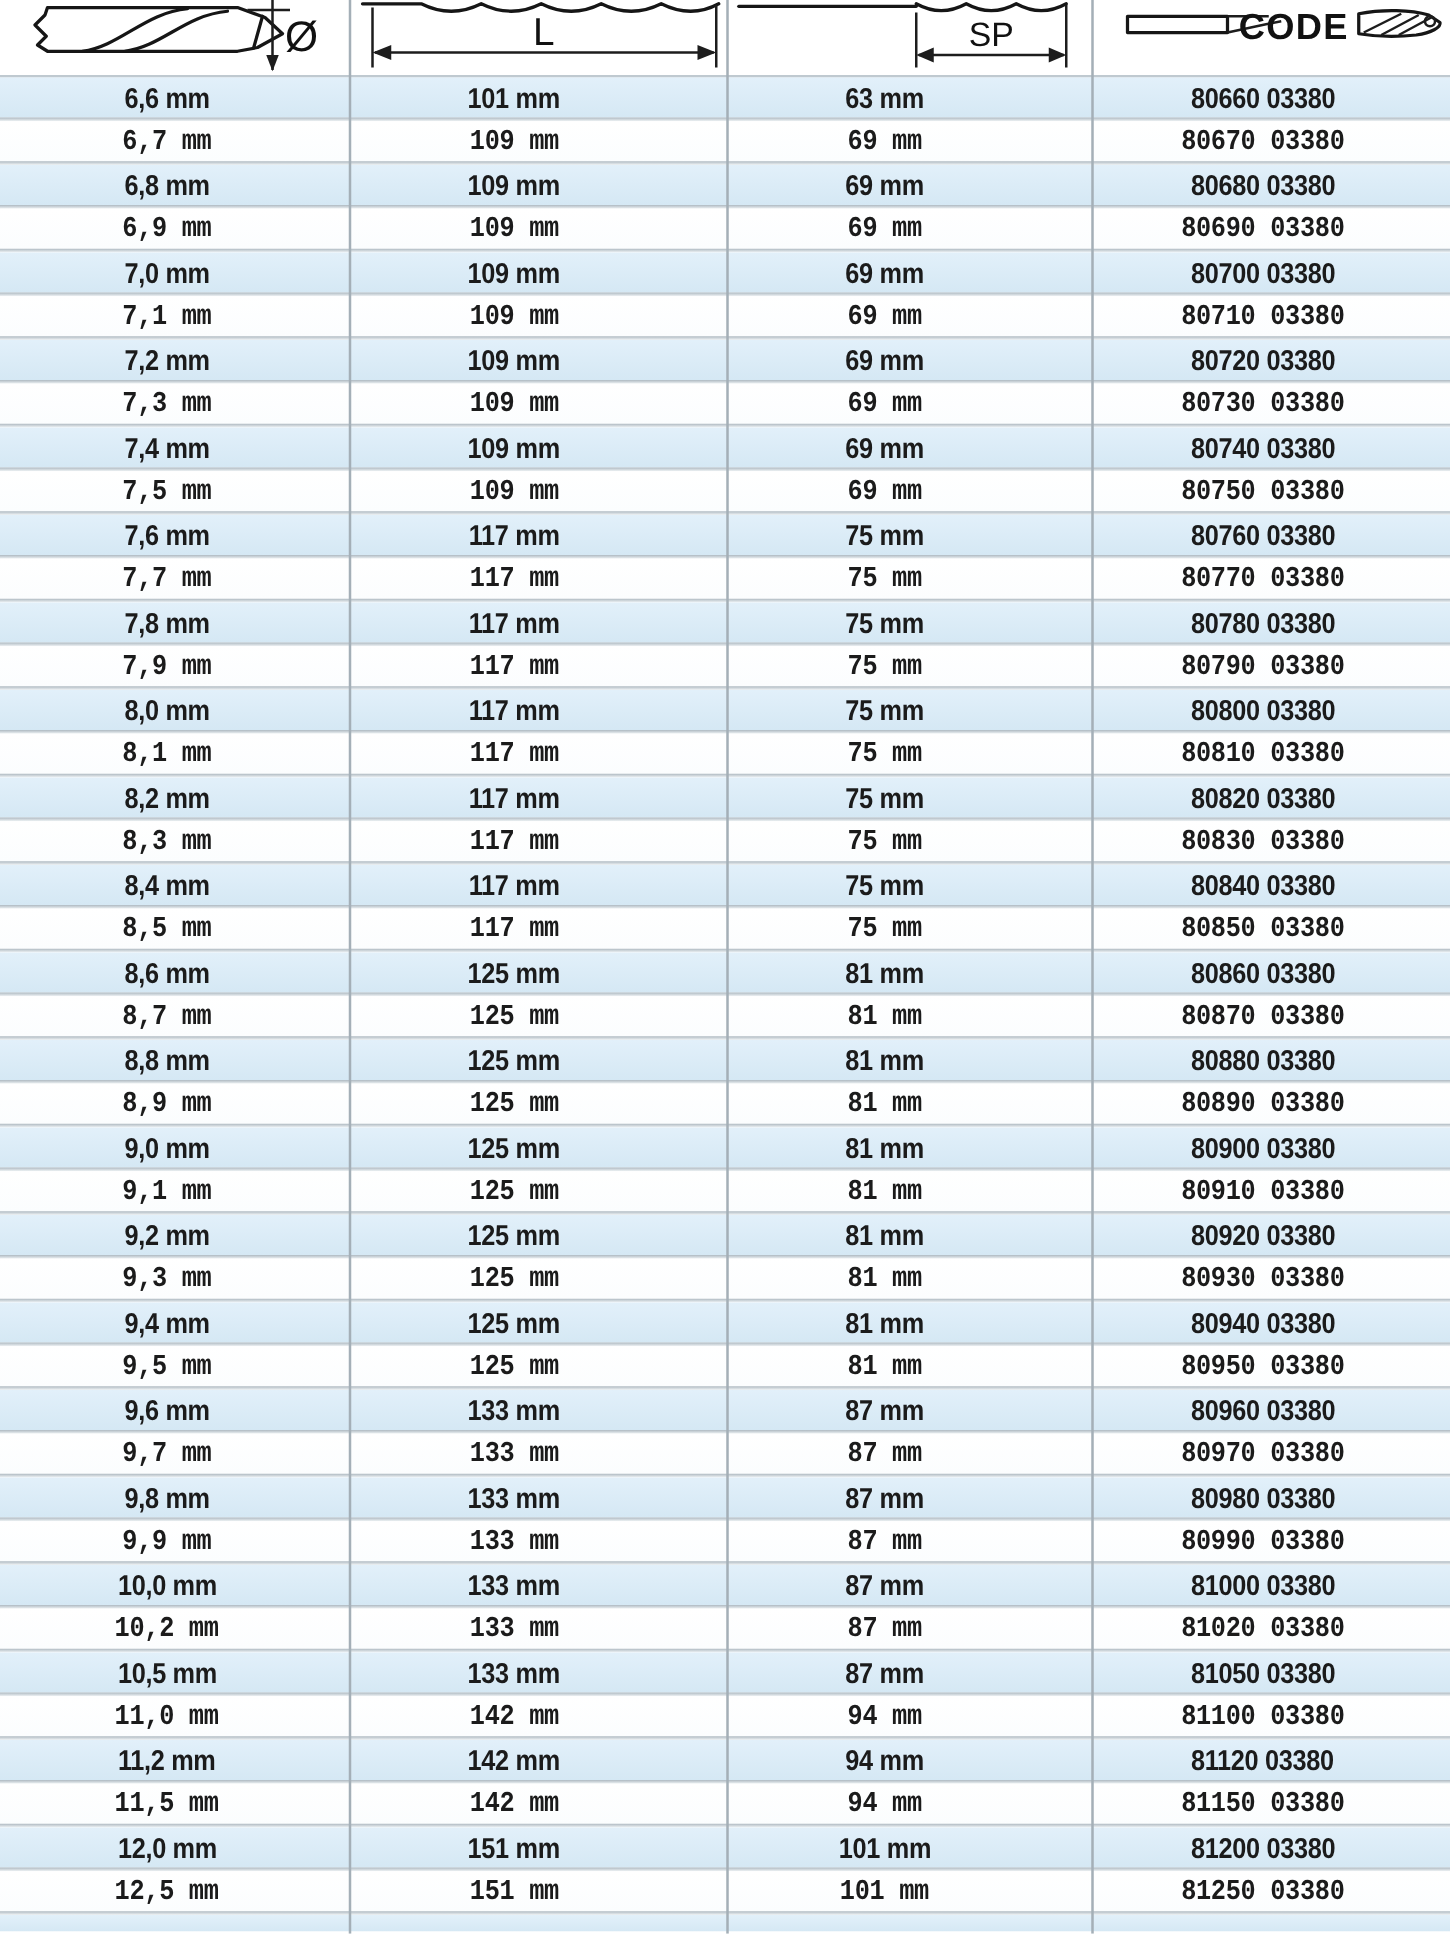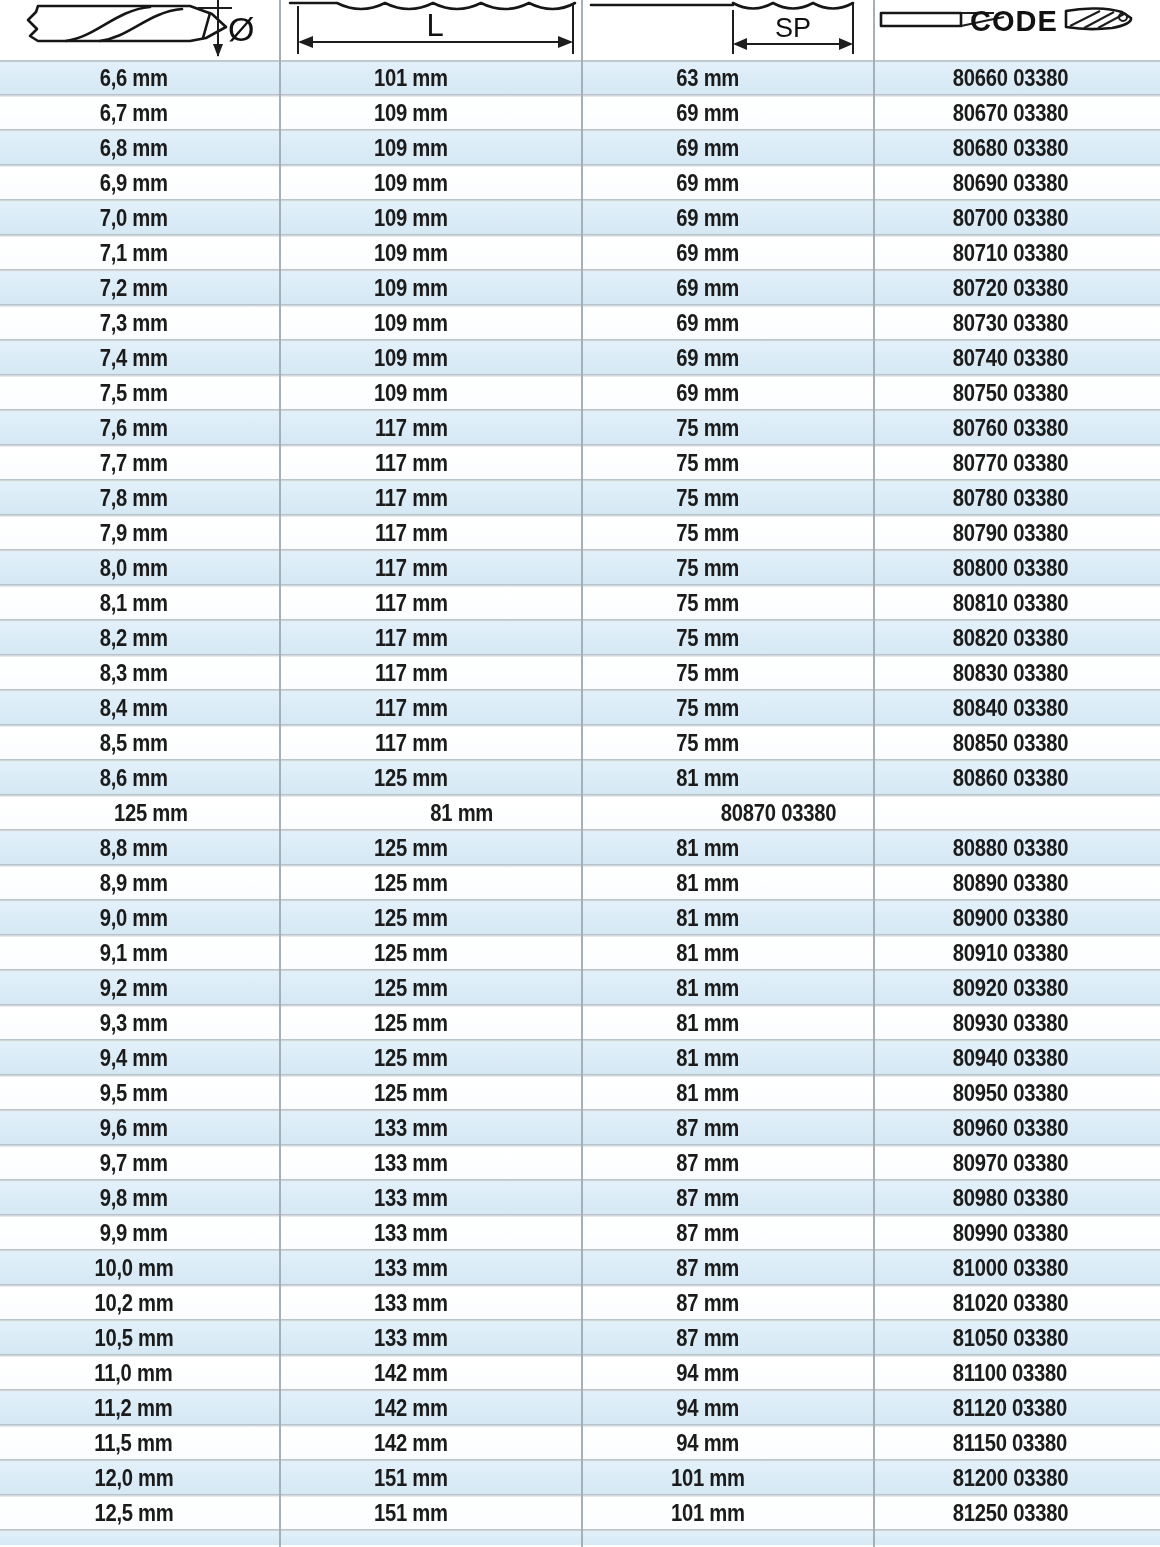--- a/index.html
+++ b/index.html
@@ -12,37 +12,37 @@
   .vline{position:absolute;top:0;bottom:0;width:2px;background:#a4afb7;z-index:5;}
   .vline.v1{left:279px;}
   .vline.v2{left:581px;}
   .vline.v3{left:873px;}
   
   .thead{position:relative;height:60px;background:#ffffff;border-bottom:2px solid #bfc9d0;}
   .hcell{position:absolute;top:0;height:60px;}
   .hcell.h0{left:0;width:280px;}
   .hcell.h1{left:282px;width:300px;}
   .hcell.h2{left:583px;width:298px;}
-  .hcell.h3{left:854px;width:285px;}
+  .hcell.h3{left:875px;width:285px;}
   .hcell svg{display:block;width:100%;height:60px;}
   .diag-stroke{fill:none;stroke:#161616;stroke-width:2.6;stroke-linejoin:round;stroke-linecap:round;}
   .diag-fill-outline{fill:#ffffff;stroke:#161616;stroke-width:2.6;stroke-linejoin:round;}
   .diag-thin{fill:none;stroke:#1d1d1d;stroke-width:2;}
   .diag-arrow{fill:#1d1d1d;stroke:none;}
   .sym{fill:#111111;font-family:"Liberation Sans",sans-serif;}
   
   .tbody{position:relative;}
   .row{height:32px;display:flex;position:relative;}
   .row{margin-bottom:3px;}
   .row::after{
     content:"";position:absolute;left:0;right:0;bottom:-3px;height:3px;
     background:linear-gradient(#aeb9c1, #f0f4f6);
   }
   .row.alt{background:linear-gradient(#e2f0fa,#d5e8f4);}
-  .row.base{background:linear-gradient(#ffffff,#fbfdfe);}
+  .row.base{background:linear-gradient(#ffffff,#fbfdfe);font-family:Liberation Mono, monospace;}
   .row.partial{height:13px;margin-bottom:0;}
   .row.partial::after{display:none;}
   .cell{height:32px;line-height:32px;text-align:center;overflow:hidden;
         font-weight:700;font-size:23px;color:#1b1b1b;}
   .cell span{display:inline-block;transform:scaleX(0.88);transform-origin:center;white-space:nowrap;letter-spacing:-0.3px;}
   .cell.c0{width:280px;}
   .cell.c1{width:302px;}
   .cell.c2{width:320px;}
   .cell.c3{width:314px;}
 </style>
@@ -228,20 +228,21 @@
         <div class="cell c2"><span>75 mm</span></div>
         <div class="cell c3"><span>80850 03380</span></div>
       </div>
       <div class="row alt">
         <div class="cell c0"><span>8,6 mm</span></div>
         <div class="cell c1"><span>125 mm</span></div>
         <div class="cell c2"><span>81 mm</span></div>
         <div class="cell c3"><span>80860 03380</span></div>
       </div>
       <div class="row base">
+        <div class="cell c0"><span>8,7 mm</span></div>
         <div class="cell c1"><span>125 mm</span></div>
         <div class="cell c2"><span>81 mm</span></div>
         <div class="cell c3"><span>80870 03380</span></div>
       </div>
       <div class="row alt">
         <div class="cell c0"><span>8,8 mm</span></div>
         <div class="cell c1"><span>125 mm</span></div>
         <div class="cell c2"><span>81 mm</span></div>
         <div class="cell c3"><span>80880 03380</span></div>
       </div>

